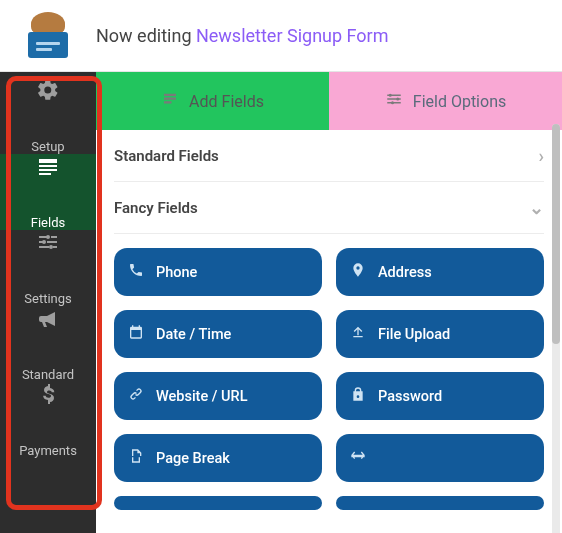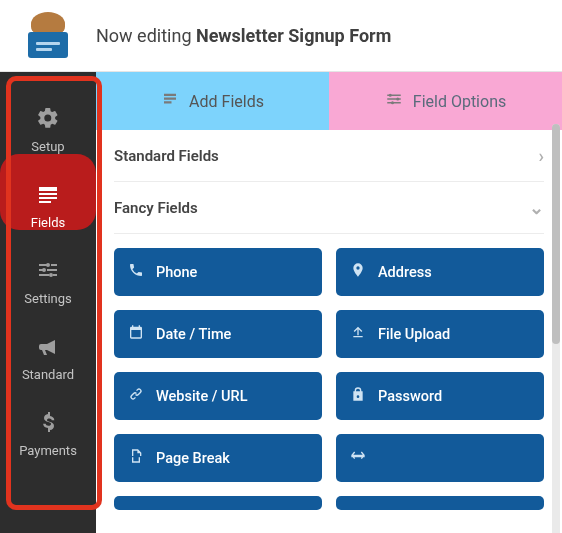--- a/index.html
+++ b/index.html
@@ -46,21 +46,21 @@
   .logo-form::after {
     content: ""; position: absolute; left: 8px;
     background: #b6d6ee; height: 3px; border-radius: 1px;
   }
   .logo-form::before { top: 10px; width: 24px; }
   .logo-form::after  { top: 16px; width: 16px; }
   .title {
     font-size: 18px;
     color: #444;
   }
-  .title .bold { font-weight: 700; color: #404040; }
+  .title .bold { font-weight: 400; color: #8b5cf6; }
 
   .layout {
     display: flex;
     height: calc(100% - 72px);
   }
 
   .sidebar-highlight {
     position: absolute;
     left: 6px;
     top: 76px;
@@ -76,32 +76,31 @@
     width: 96px;
     background: #2d2d2d;
     display: flex;
     flex-direction: column;
     padding-top: 6px;
   }
   .side-item {
     display: flex;
     flex-direction: column;
     align-items: center;
-    justify-content: flex-end;
+    justify-content: space-between;
     height: 76px;
     color: #c4c4c4;
     font-size: 13px;
     cursor: pointer;
     gap: 6px;
   }
   .side-item svg { width: 24px; height: 24px; fill: #9e9e9e; }
   .side-item.active {
-    background: #b91c1c;
+    background: #14532d;
     color: #fff;
-    border-radius: 19px;
   }
   .side-item.active svg { fill: #fff; }
 
   .content {
     flex: 1;
     display: flex;
     flex-direction: column;
     position: relative;
   }
   .scrollbar {
@@ -125,21 +124,21 @@
     height: 58px;
   }
   .tab {
     flex: 1;
     display: flex;
     align-items: center;
     justify-content: center;
     gap: 10px;
     font-size: 16px;
     color: #555;
-    background: #7dd3fc;
+    background: #22c55e;
     cursor: pointer;
   }
   .tab.inact {
     background: #f9a8d4;
     color: #5a6b7b;
   }
   .tab svg { width: 18px; height: 18px; fill: #7a7a7a; }
 
   .panel {
     padding: 0 18px 0 18px;
@@ -162,21 +161,21 @@
   .fields-grid {
     display: grid;
     grid-template-columns: 1fr 1fr;
     gap: 14px;
     padding: 14px 0 20px 0;
   }
   .field-btn {
     background: #125a9a;
     color: #fff;
     height: 48px;
-    border-radius: 5px;
+    border-radius: 13px;
     display: flex;
     align-items: center;
     padding: 0 14px;
     gap: 12px;
     font-size: 14.5px;
     font-weight: 500;
     cursor: pointer;
   }
   .field-btn svg { width: 16px; height: 16px; fill: #cfe3f3; flex: 0 0 16px; }
 </style>

